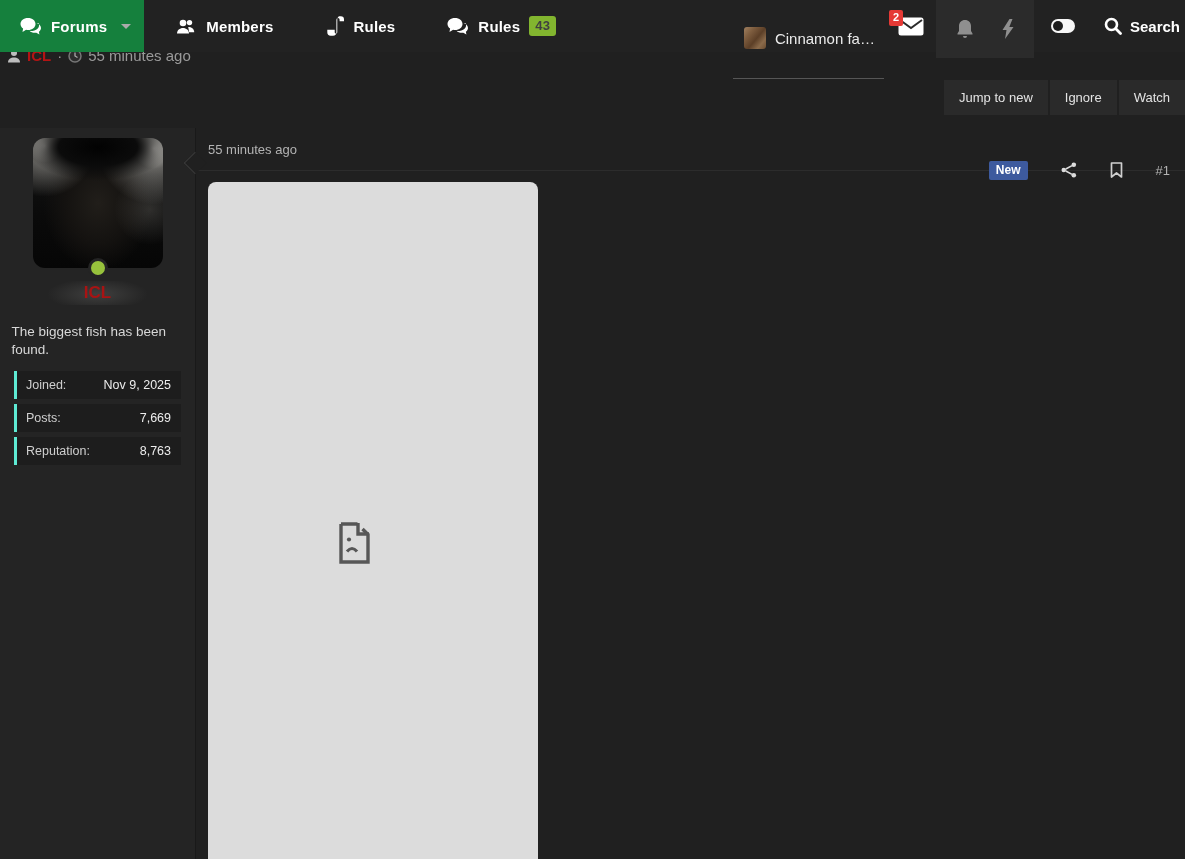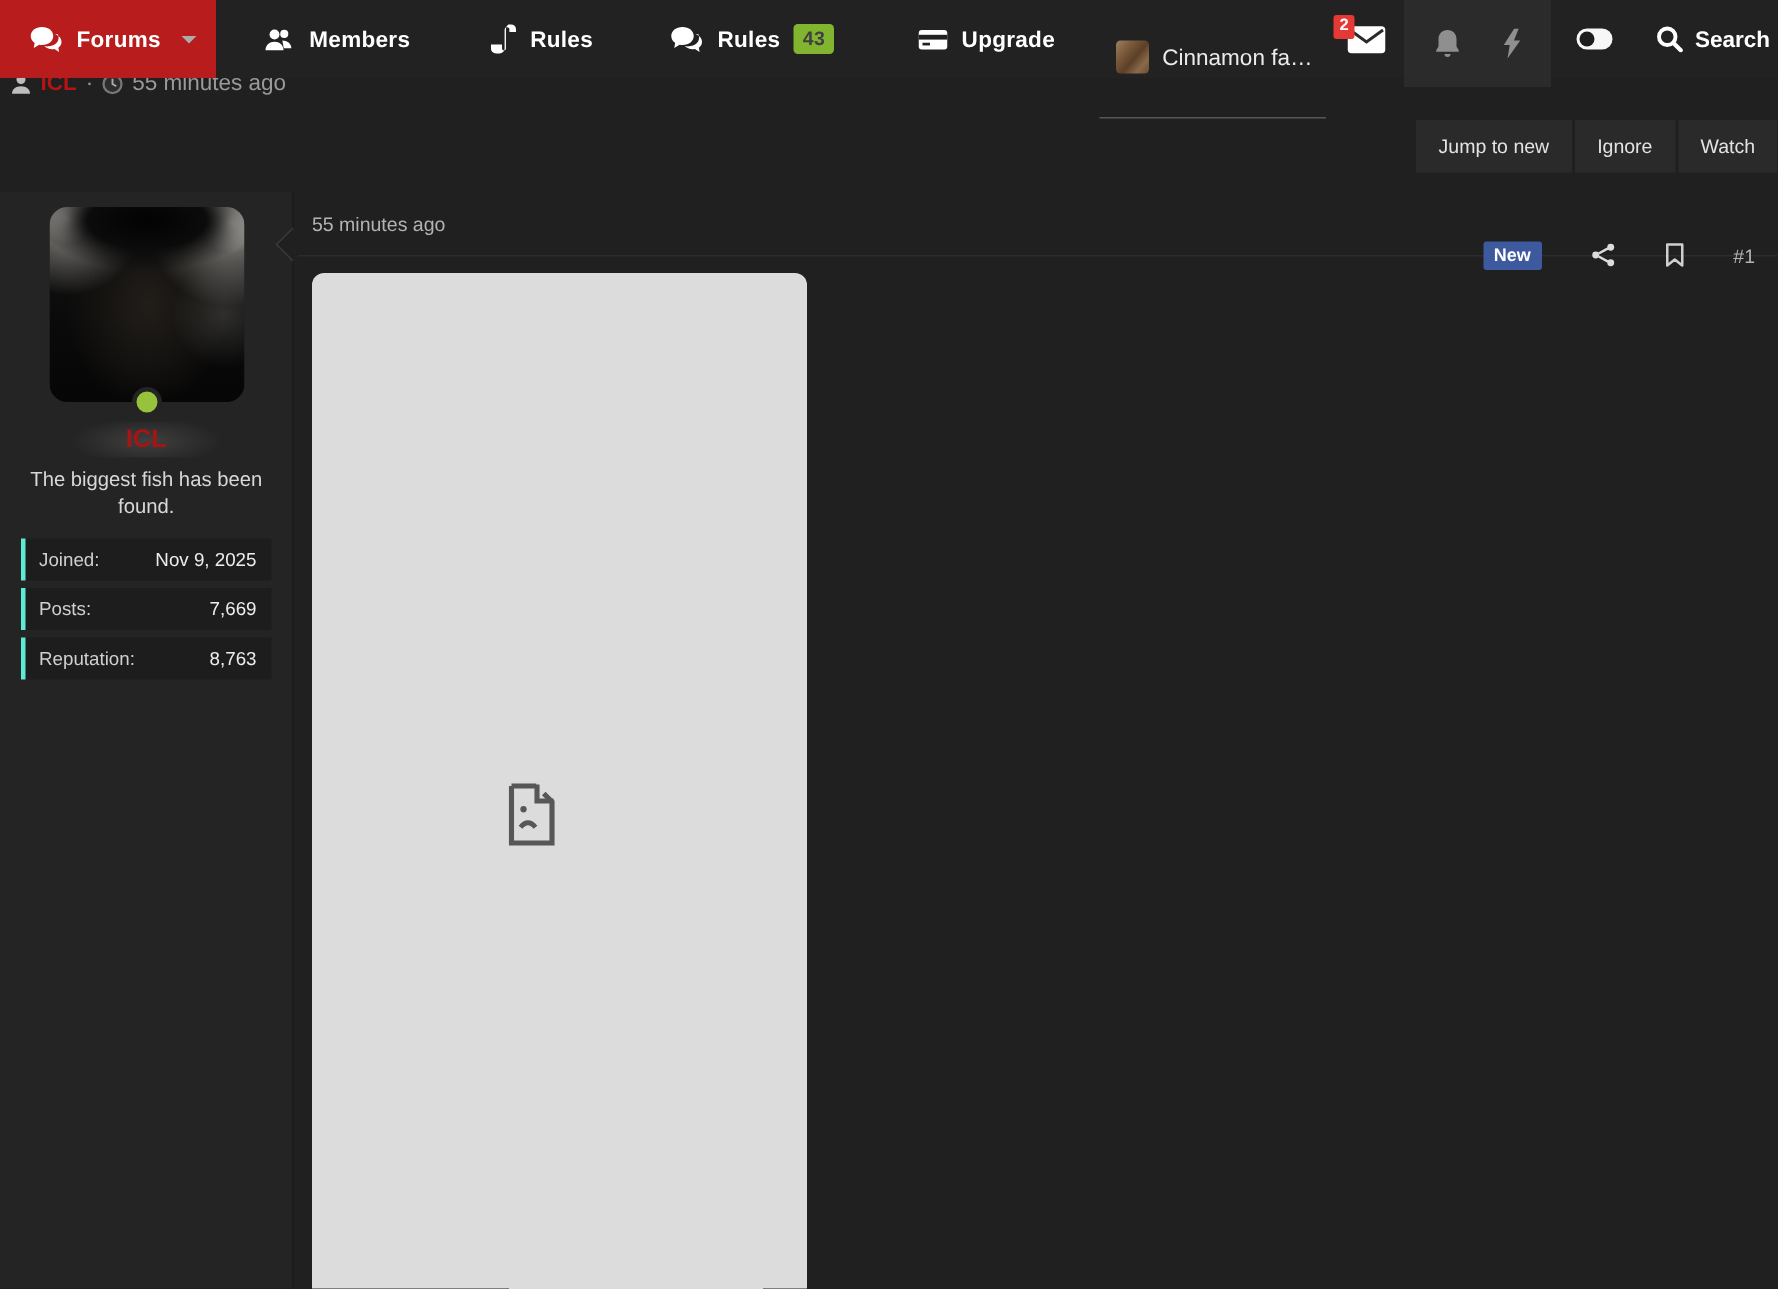--- a/index.html
+++ b/index.html
@@ -5,21 +5,21 @@
   html,body{margin:0;padding:0;}
   body{width:1185px;height:859px;overflow:hidden;background:#202020;
        font-family:"Liberation Sans",sans-serif;position:relative;}
   #app{position:absolute;inset:0;}
 
   
   .navbar{position:absolute;top:0;left:0;right:0;height:52px;background:#222222;
           display:flex;align-items:flex-start;z-index:20;}
   .nav-item{height:52px;display:flex;align-items:center;gap:9px;padding:0 17px;
             color:#fff;font-size:15px;font-weight:700;letter-spacing:.2px;cursor:pointer;white-space:nowrap;}
-  .nav-item.active{background:#b91c1c;padding:0 13px 0 20px;}
+  .nav-item.active{background:#15803d;padding:0 13px 0 20px;}
   .caret{width:0;height:0;border-left:5px solid transparent;border-right:5px solid transparent;
          border-top:5px solid #ababab;margin-left:5px;}
   .nav-badge{background:#82b52f;color:#404040;font-size:13px;font-weight:700;
              padding:1px 6px;border-radius:3px;line-height:1.35;}
   .nav-right{margin-left:auto;display:flex;align-items:flex-start;}
   .account{height:52px;display:flex;align-items:center;gap:9px;padding:12px 13px;position:relative;
            color:#ebebeb;font-size:15px;cursor:pointer;}
   .account::after{content:"";position:absolute;left:2px;right:4px;bottom:-3px;height:1px;background:#565656;}
   .account-avatar{width:22px;height:22px;border-radius:3px;
      background:linear-gradient(130deg,#a08060 0%,#7d5c3e 28%,#5c3f27 55%,#8a6a4a 78%,#6a4c30 100%);}
@@ -56,21 +56,21 @@
       radial-gradient(circle at 9% 6%, rgba(216,214,208,.95) 0%, rgba(170,168,162,.55) 10%, rgba(40,40,40,0) 30%),
       radial-gradient(circle at 93% 8%, rgba(228,226,220,.95) 0%, rgba(182,180,174,.5) 12%, rgba(40,40,40,0) 33%),
       radial-gradient(circle at 90% 55%, rgba(130,128,122,.30) 0%, rgba(40,40,40,0) 26%),
       radial-gradient(ellipse 42% 52% at 50% 50%, #211e1a 0%, #141210 60%, rgba(8,8,8,0) 100%),
       linear-gradient(180deg,#151515 0%,#0a0a0a 60%,#060606 100%);}
   .online-dot{position:absolute;left:50%;bottom:-10px;transform:translateX(-50%);
               width:14px;height:14px;border-radius:50%;background:#97c23c;border:3px solid #242424;}
   .username-glow{margin-top:13px;padding:2px 0;
      background:radial-gradient(ellipse 70px 22px at 50% 55%, rgba(135,135,132,.28), rgba(36,36,36,0) 72%);}
   .username{text-align:center;font-size:17px;font-weight:700;color:#a81313;cursor:pointer;}
-  .tagline{max-width:172px;margin:6px auto 0;text-align:center;color:#d8d8d8;
+  .tagline{max-width:172px;margin:18px auto 0;text-align:left;color:#d8d8d8;
            font-size:13.5px;line-height:1.3;}
   .stats{margin:13px 14px 0;}
   .stat-row{display:flex;justify-content:space-between;align-items:center;background:#1d1d1d;
             border-left:3px solid #5eead4;padding:7px 10px 7px 9px;margin-bottom:5px;font-size:12.5px;}
   .stat-label{color:#cfcfcf;}
   .stat-value{color:#ededed;}
 
   
   .post{position:absolute;top:128px;left:196px;right:0;bottom:0;background:#202020;z-index:2;}
   .bubble-arrow{position:absolute;left:-9px;top:27px;width:15px;height:15px;background:#202020;
@@ -143,30 +143,20 @@
     <div class="nav-item" style="margin-left:18px;">
       <span style="display:flex;">
         <svg width="22" height="18" viewBox="0 0 22 18">
           <path fill="#fff" d="M8 1 C3.6 1 .5 3.6 .5 7 c0 1.9 1 3.5 2.6 4.6 L2.5 15 l3.6-2.2 c.6.1 1.2.2 1.9.2 4.4 0 7.5-2.6 7.5-6 S12.4 1 8 1z"></path>
           <path fill="#fff" d="M16.6 5.9 c2.6.7 4.4 2.7 4.4 5.1 0 1.5-.8 2.9-2.1 3.8 l.5 2.8 -3.1-1.9 c-.5.1-1 .1-1.5 .1 -2.2 0-4.1-.8-5.3-2.1 1 .2 2 .3 3 .2 2.7-.2 5-1.5 6-3.4 .7-1.3 .8-2.9 .1-4.6z"></path>
         </svg>
       </span>
       <span>Rules</span>
       <span class="nav-badge">43</span>
     </div>
-    <div class="nav-item" style="margin-left:22px;">
-      <span style="display:flex;">
-        <svg width="20" height="15" viewBox="0 0 20 15">
-          <rect x=".5" y="1" width="19" height="13" rx="2" fill="#fff"></rect>
-          <rect x=".5" y="4.2" width="19" height="3.2" fill="#222222"></rect>
-          <rect x="3" y="9.5" width="5" height="1.8" fill="#222222"></rect>
-        </svg>
-      </span>
-      <span>Upgrade</span>
-    </div>
 
     <div class="nav-right">
       <div class="account">
         <span class="account-avatar"></span>
         <span class="account-name">Cinnamon fa…</span>
       </div>
       <div class="mail">
         <span class="mail-badge">2</span>
         <span style="display:flex;">
           <svg width="26" height="19" viewBox="0 0 26 19">

